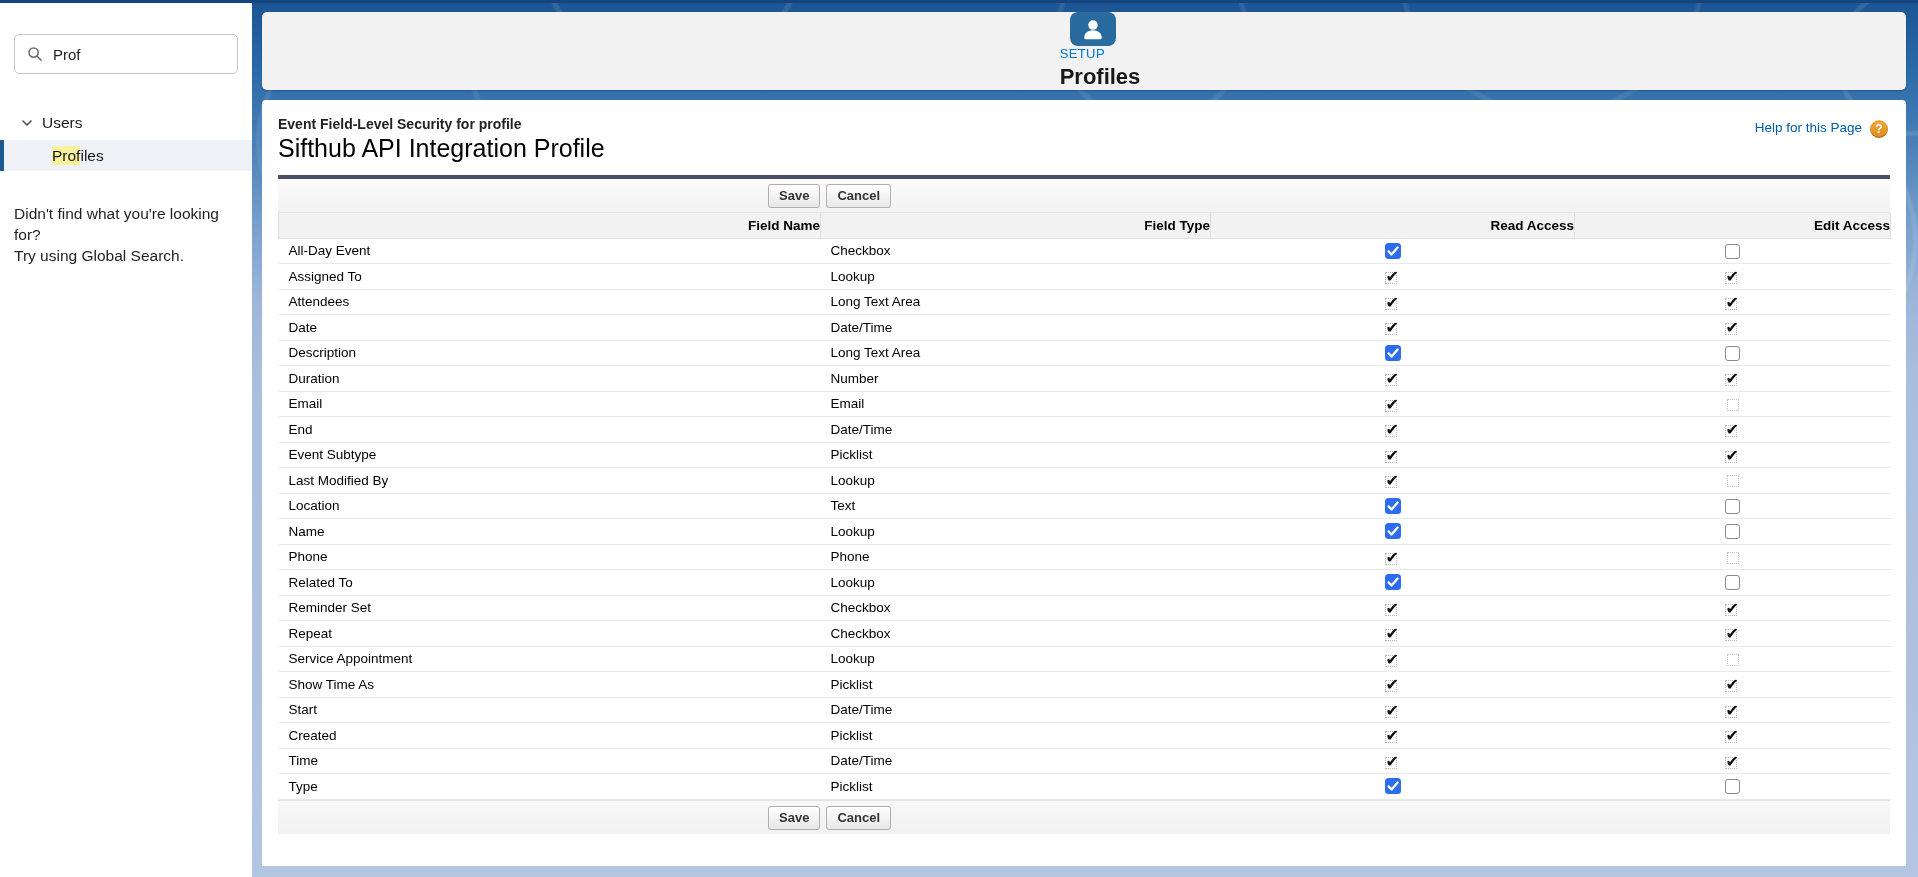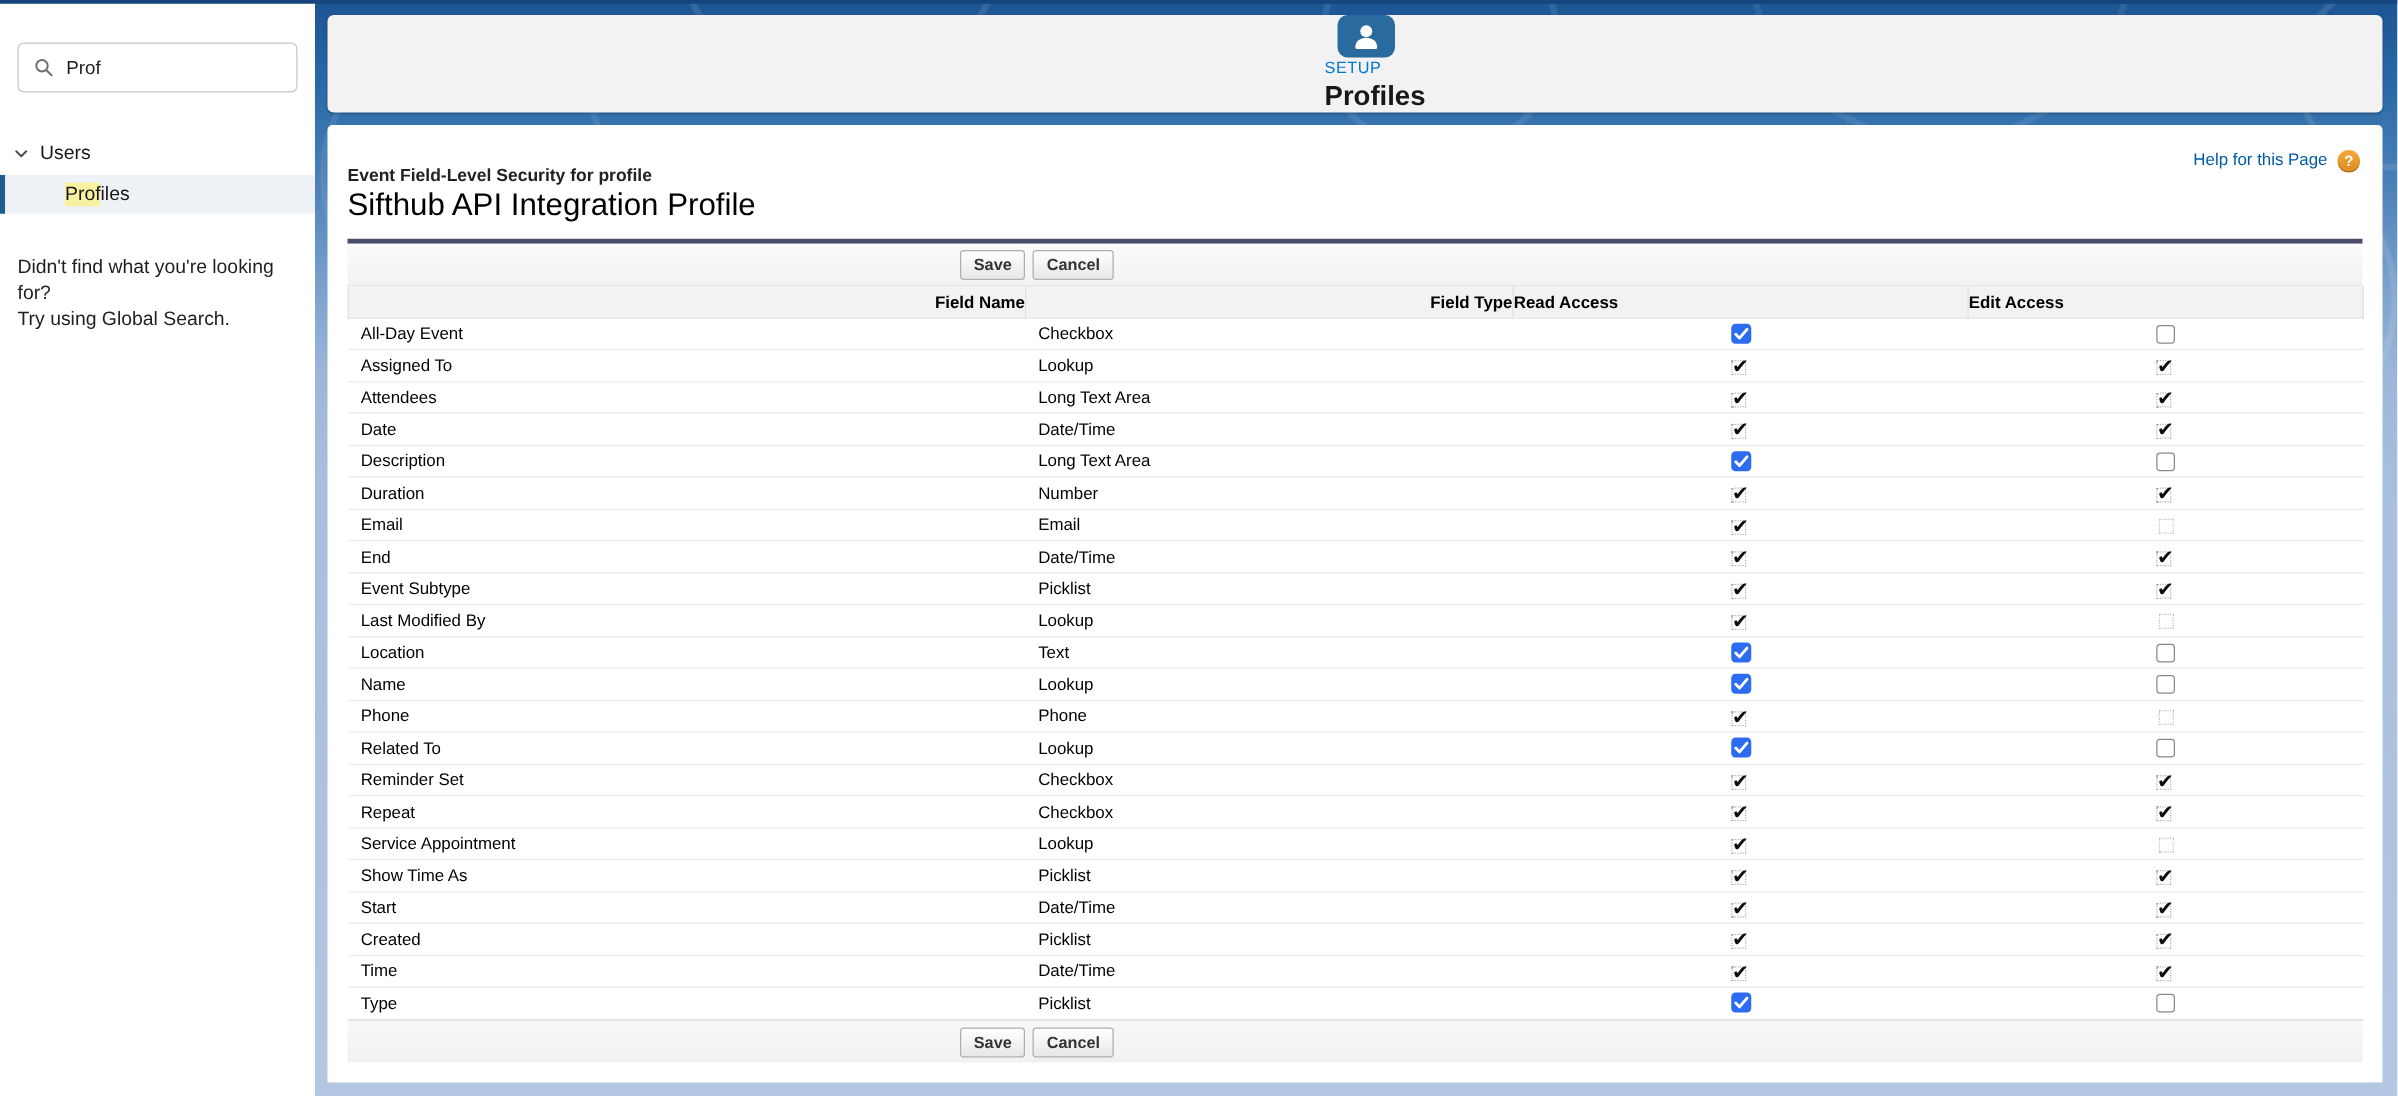--- a/index.html
+++ b/index.html
@@ -8,21 +8,21 @@
   .page { position:relative; width:1918px; height:877px; display:flex; }
   .topline { position:absolute; left:0; top:0; width:100%; height:3px; background:#14457e; z-index:50; }
 
   
   .sidebar { width:252px; height:877px; background:#fff; flex:0 0 252px; position:relative; z-index:2;margin-top:20px; }
   .searchbox { margin:14px 14px 0 14px; height:40px; border:1px solid #c9c7c5; border-radius:5px;
     display:flex; align-items:center; padding:0 12px; background:#fff; }
   .searchbox svg { flex:0 0 auto; }
   .search-text { margin-left:10px; font-size:15px; color:#201f1e; }
   .nav-section { margin-top:34px; }
-  .nav-parent { display:flex; align-items:center; height:30px; padding-left:10px; cursor:pointer; }
+  .nav-parent { display:flex; align-items:center; height:30px; padding-left:20px; cursor:pointer; }
   .nav-parent .chev { display:inline-flex; width:14px; }
   .nav-parent .lbl { margin-left:8px; font-size:15.5px; color:#181818; }
   .nav-item { margin-top:2px; height:31px; display:flex; align-items:center;
     background:#eef2f6; border-left:4px solid #1d5a8f; padding-left:48px;
     font-size:15.5px; color:#181818; cursor:pointer; }
   .nav-item mark { background:#f8f1a0; color:#181818; padding:1px 0; }
   .notfound { margin:32px 14px 0 14px; font-size:15.5px; line-height:21px; color:#201f1e; }
 
   
   .main { position:relative; flex:1 1 auto; height:877px; overflow:hidden;
@@ -39,21 +39,21 @@
     background:#f3f2f2; border-radius:5px; box-shadow:0 1px 2px rgba(0,0,0,.25);
     display:flex; align-items:center; padding-left:18px;flex-direction:column; }
   .obj-icon { width:46px; height:46px; border-radius:8px; background:#2a6b9f;
     display:flex; align-items:center; justify-content:center; }
   .header-meta { margin-left:14px; }
   .eyebrow { font-size:13px; color:#0176d3; letter-spacing:.4px; }
   .header-title { font-size:22px; font-weight:bold; color:#181818; margin-top:3px; }
 
   .content-card { position:absolute; left:10px; right:12px; top:100px; height:766px;
     background:#fff; border-radius:4px 4px 0 0; overflow:hidden; padding:0 16px; }
-  .page-head { position:relative; padding-top:32px; }
+  .page-head { position:relative; padding-top:16px; }
   .page-subtitle { font-size:14px; font-weight:bold; color:#222; }
   .page-title { font-size:25px; color:#000; margin-top:2px; }
   .help-area { position:absolute; right:2px; top:20px; display:flex; align-items:flex-start; }
   .help-link { font-size:13.5px; color:#015ba7; text-decoration:none; cursor:pointer; }
   .help-icon { margin-left:8px; width:18px; height:18px; border-radius:50%;
     background:linear-gradient(180deg,#f3a83c,#dd8b1c); color:#fff; font-size:12px; font-weight:bold;
     display:inline-flex; align-items:center; justify-content:center; cursor:pointer;
     box-shadow:inset 0 -1px 0 rgba(0,0,0,.25); }
 
   .pbody { margin-top:12px; border-top:4px solid #4a4e69; }
@@ -63,21 +63,21 @@
     background:linear-gradient(180deg,#f8f8f9,#f1f1f2); align-items:flex-start; padding-top:5px; }
   .btn { font-family:"Liberation Sans",sans-serif; font-size:13px; font-weight:bold; color:#333;
     padding:3px 10px 4px 10px; margin-right:6px; border:1px solid #b0adab; border-radius:3px;
     background:linear-gradient(180deg,#ffffff,#e7e7e8); cursor:pointer; }
 
   table.fls { width:100%; border-collapse:collapse; table-layout:fixed; }
   .fls col.c-name { width:542px; } .fls col.c-type { width:390px; }
   .fls col.c-read { width:364px; } .fls col.c-edit { width:316px; }
   .fls th { height:25px; background:#f2f2f2; font-size:13.5px; font-weight:bold; color:#000;
     text-align:right; padding-left:10px; border:1px solid #e0e0e0; border-top:none; }
-  .fls th.center { text-align:left; padding-left:0; }
+  .fls th.center { text-align:right; padding-left:0; }
   .fls td { height:25.5px; font-size:13.5px; color:#000; padding-left:10px;
     border-bottom:1px solid #e9e9e9; background:#fff; }
   .fls td.center { text-align:center; padding-left:0; }
 
   
   .acc { display:inline-flex; align-items:center; justify-content:center; vertical-align:middle; }
   .static-check { position:relative; width:16px; height:16px; }
   .static-check .dotbox { position:absolute; left:0; bottom:0; width:12px; height:12px;
     border:1px dotted #b9b7b5; }
   .static-check .mark { position:absolute; left:1px; bottom:-1px; font-size:16px; line-height:16px;

